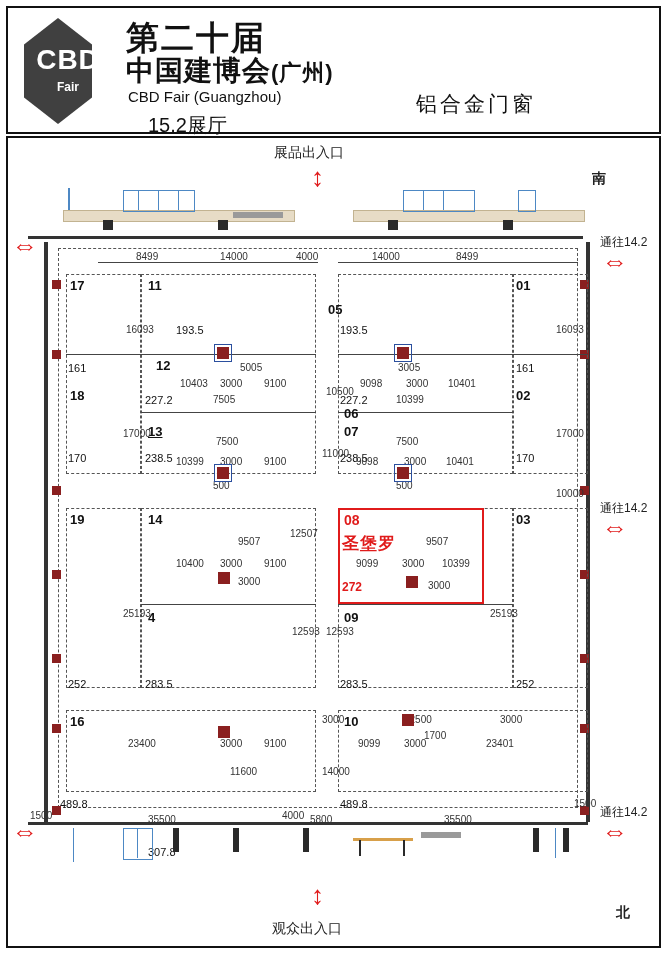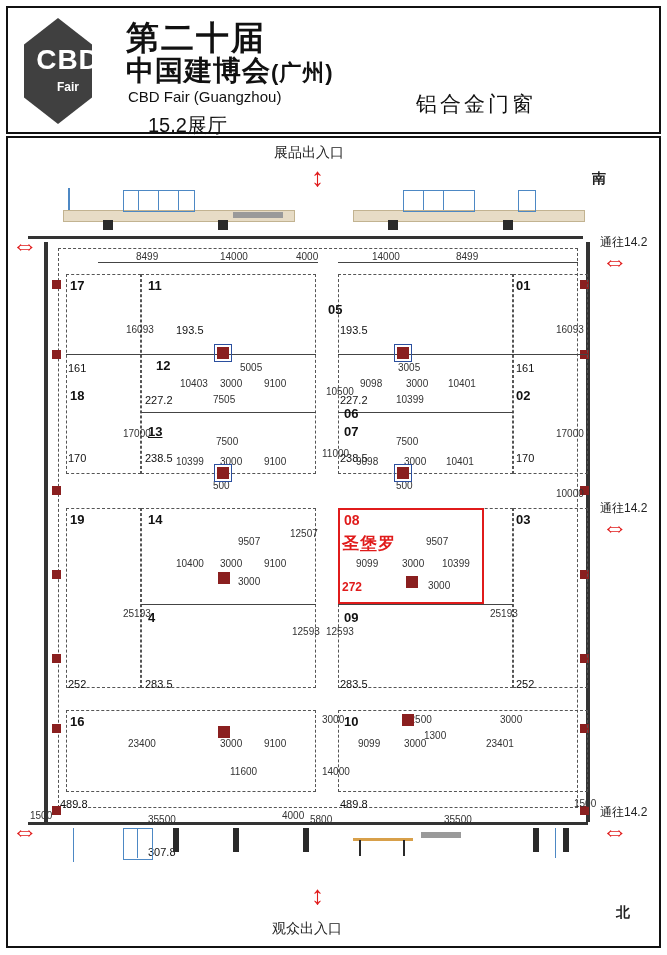--- a/index.html
+++ b/index.html
@@ -242,21 +242,21 @@
     <div class="dim" style="left:212px;top:600px;">3000</div>
     <div class="dim" style="left:256px;top:600px;">9100</div>
     <div class="dim" style="left:396px;top:576px;">22500</div>
     <div class="dim" style="left:492px;top:576px;">3000</div>
     <div class="dim" style="left:314px;top:576px;">3000</div>
     <div class="dim" style="left:350px;top:600px;">9099</div>
     <div class="dim" style="left:396px;top:600px;">3000</div>
     <div class="dim" style="left:478px;top:600px;">23401</div>
     <div class="dim" style="left:222px;top:628px;">11600</div>
     <div class="dim" style="left:314px;top:628px;">14000</div>
-    <div class="dim" style="left:416px;top:592px;">1300</div>
+    <div class="dim" style="left:416px;top:592px;">1700</div>
     <div class="dim" style="left:232px;top:224px;">5005</div>
     <div class="dim" style="left:390px;top:224px;">3005</div>
 
     <div class="dim" style="left:118px;top:186px;">16093</div>
     <div class="dim" style="left:115px;top:290px;">17000</div>
     <div class="dim" style="left:115px;top:470px;">25193</div>
     <div class="dim" style="left:22px;top:672px;">1500</div>
 
     <div class="dim" style="left:548px;top:186px;">16093</div>
     <div class="dim" style="left:548px;top:290px;">17000</div>

